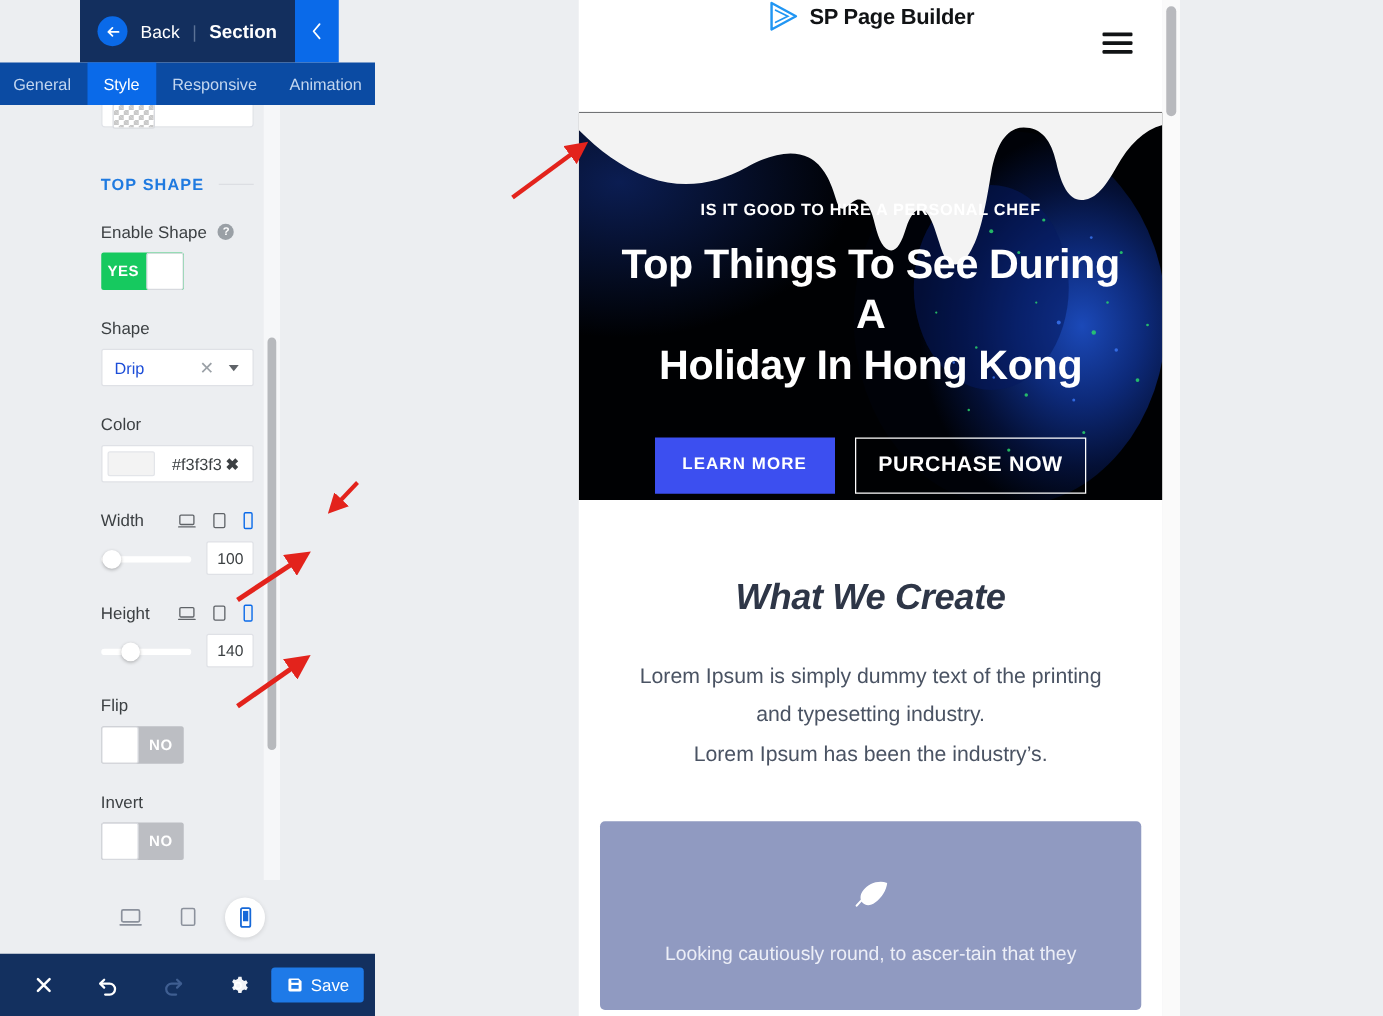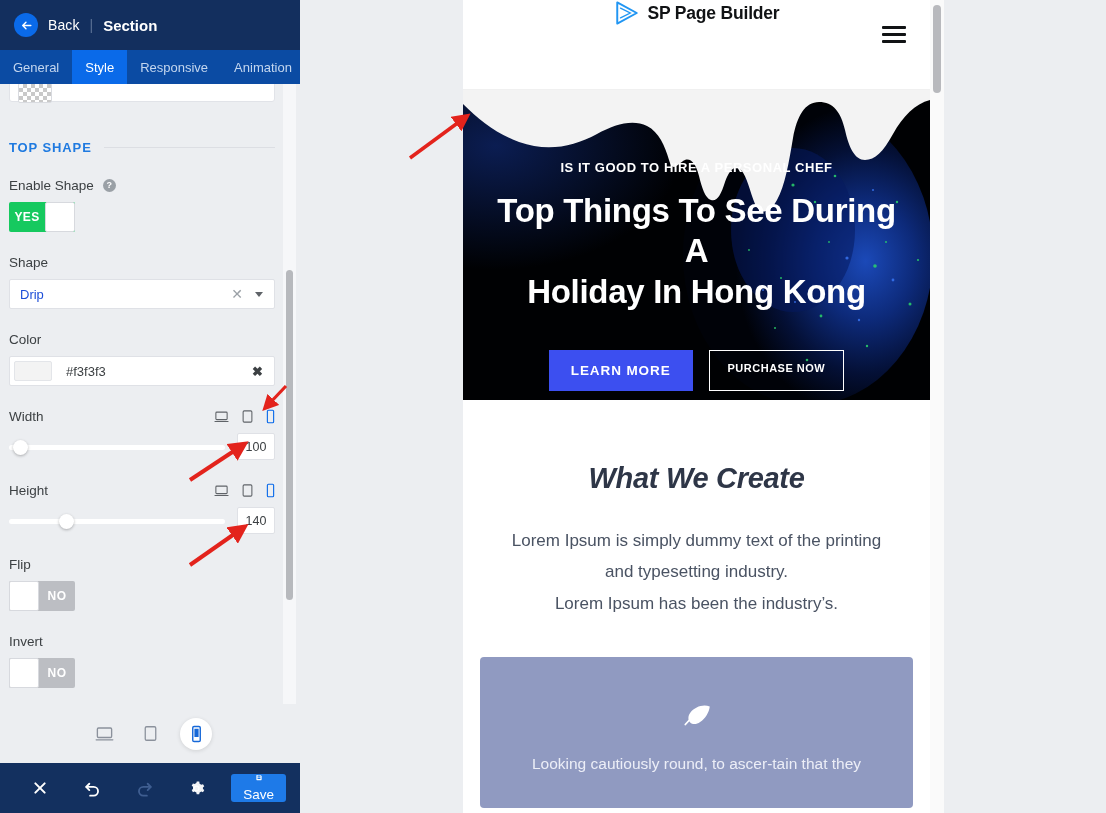--- a/index.html
+++ b/index.html
@@ -9,21 +9,21 @@
     font-family: "Liberation Sans", sans-serif;
     background: #edeef2;
   }
   .root { position: relative; width: 1106px; height: 813px; }
 
   
   .sidebar {
     position: absolute; left: 0; top: 0;
     width: 300px; height: 813px;
     background: #eceef1;
-    display: flex; flex-direction: column;
+    display: flex; flex-direction: column; align-items: center;
   }
   .sb-header {
     height: 50px; background: #132f5e;
     display: flex; align-items: center; padding: 0 14px;
     position: relative; flex: 0 0 50px;
   }
   .back-circle {
     width: 24px; height: 24px; border-radius: 50%;
     background: #0a6ae9; display: flex; align-items: center; justify-content: center;
     flex: 0 0 24px;
@@ -191,21 +191,21 @@
     flex: 0 0 50px; background: #13305f; display: flex; align-items: center;
     padding: 0 14px; gap: 0;
   }
   .foot-btn {
     width: 52px; display: flex; align-items: center; justify-content: center;
     cursor: pointer; height: 50px;
   }
   .save-btn {
     margin-left: auto; background: #1e7ae8; border-radius: 3px;
     height: 28px; display: flex; align-items: center; gap: 6px;
-    padding: 0 12px; cursor: pointer; flex-direction: column;
+    padding: 0 12px; cursor: pointer;
   }
   .save-btn span { color: #ffffff; font-size: 13.5px; }
 
   
   .preview-wrap {
     position: absolute; left: 300px; top: 0; width: 806px; height: 813px;
     background: #eceef1;
   }
   .device-frame {
     position: absolute; left: 163px; top: 0; width: 467px; height: 813px;
@@ -235,21 +235,21 @@
   .hero-title {
     color: #ffffff; font-size: 33px; font-weight: bold; line-height: 1.22;
     margin-top: 16px; letter-spacing: -.3px;
   }
   .hero-btns { display: flex; justify-content: center; gap: 16px; margin-top: 38px; }
   .btn-primary {
     background: #3c4ff0; color: #fff; font-size: 13.5px; font-weight: bold;
     letter-spacing: .9px; padding: 13px 22px; cursor: pointer;
   }
   .btn-ghost {
-    border: 1.5px solid #ffffff; color: #fff; font-size: 11px; font-weight: bold;
+    border: 1.5px solid #ffffff; color: #fff; font-size: 17px; font-weight: bold;
     letter-spacing: .5px; padding: 11.5px 18px; cursor: pointer; background: transparent;
   }
   .drip-svg { position: absolute; left: 0; top: 0; width: 100%; z-index: 3; }
 
   .wwc { text-align: center; padding: 62px 30px 0; }
   .wwc h2 { font-size: 29px; color: #2e3647; font-weight: bold; letter-spacing: -.3px; font-style: italic; }
   .wwc p {
     margin-top: 30px; font-size: 17px; color: #4a5363; line-height: 1.85;
   }
 

